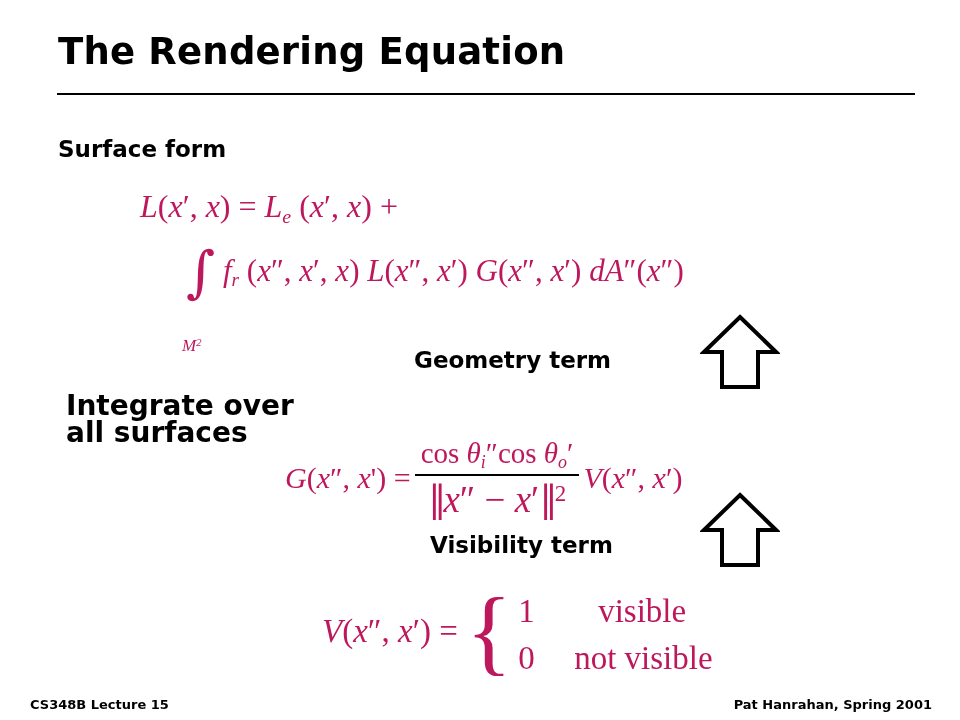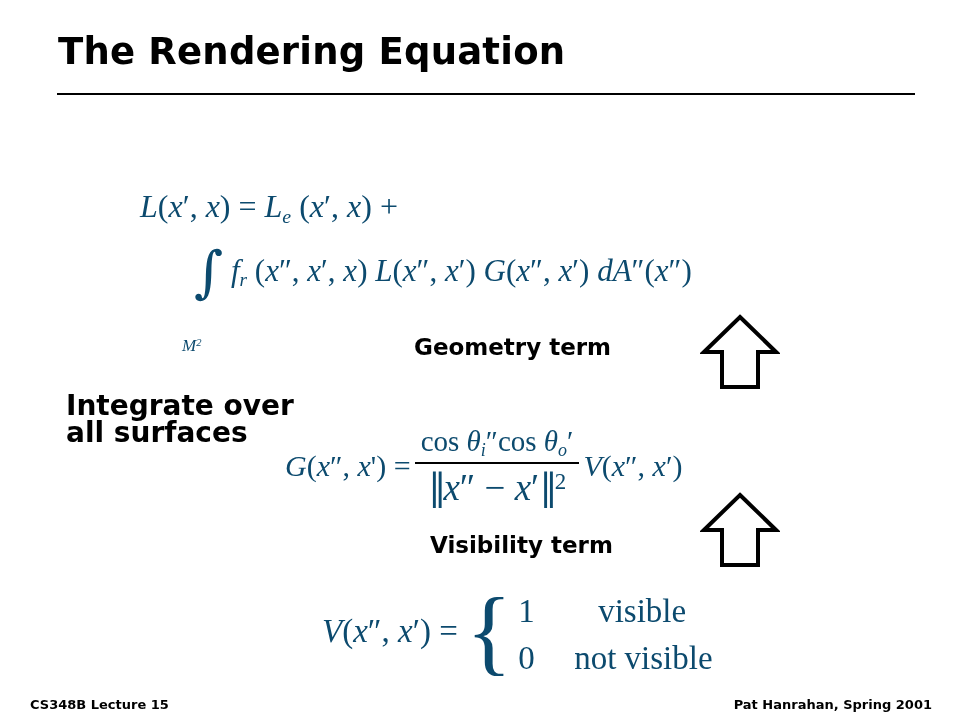--- a/index.html
+++ b/index.html
@@ -39,73 +39,72 @@
     background: #000000;
   }
   .heading {
     position: absolute;
     font-size: 23px;
     font-weight: bold;
     color: #000000;
     font-family: "DejaVu Sans", sans-serif;
   }
   #surface-form-label { left: 58px; top: 136px; }
-  #geometry-term-label { left: 414px; top: 334px; }
+  #geometry-term-label { left: 414px; top: 347px; }
   #visibility-term-label { left: 430px; top: 532px; }
   #integrate-label {
     position: absolute;
     left: 66px;
     top: 392px;
     font-size: 28px;
     font-weight: bold;
     line-height: 27px;
     color: #000000;
     font-family: "DejaVu Sans", sans-serif;
     width: 250px;
   }
   .math {
     position: absolute;
     font-family: "Liberation Serif", serif;
-    color: #0c4a6e;
+    color: #be185d;
     white-space: nowrap;
   }
   .it { font-style: italic; }
   .up { font-style: normal; }
   sub.m { font-size: 0.62em; font-style: italic; vertical-align: -0.28em; }
   sup.m { font-size: 0.62em; font-style: italic; vertical-align: 0.5em; }
 
   
   #eq-radiance {
     left: 140px;
     top: 188px;
     font-size: 32px;
   }
   
   #eq-integral {
     left: 186px;
     top: 252px;
     font-size: 31px;
-    margin-left: 8px;
   }
   #eq-integral .intsign {
     font-size: 56px;
     line-height: 0.7;
     vertical-align: -0.18em;
     font-family: "DejaVu Serif", serif;
   }
   #eq-integral-limit {
     left: 182px;
     top: 336px;
     font-size: 17px;
   }
 
   
   #eq-geometry {
     left: 285px;
-    top: 415px;
+    top: 427px;
     font-size: 30px;
   }
   .frac {
     display: inline-block;
     vertical-align: middle;
     text-align: center;
     margin: 12px 4px;
     position: relative;
     top: -2px;
   }
@@ -176,20 +175,21 @@
   #footer-right { right: 28px; }
 </style>
 </head>
 <body>
 
 <div class="slide">
 
   <div class="title">The Rendering Equation</div>
   <div class="title-rule"></div>
 
+  <div class="heading" id="surface-form-label">Surface form</div>
 
   <div class="math" id="eq-radiance">
     <span class="it">L</span><span class="up">(</span><span class="it">x</span><span class="up">′,&nbsp;</span><span class="it">x</span><span class="up">)</span>&nbsp;=&nbsp;<span class="it">L</span><sub class="m">e</sub><span class="up">&nbsp;(</span><span class="it">x</span><span class="up">′,&nbsp;</span><span class="it">x</span><span class="up">)&nbsp;+</span>
   </div>
 
   <div class="math" id="eq-integral">
     <span class="intsign">∫</span>&nbsp;<span class="it">f</span><sub class="m">r</sub>&nbsp;<span class="up">(</span><span class="it">x</span><span class="up">″,&nbsp;</span><span class="it">x</span><span class="up">′,&nbsp;</span><span class="it">x</span><span class="up">)&nbsp;</span><span class="it">L</span><span class="up">(</span><span class="it">x</span><span class="up">″,&nbsp;</span><span class="it">x</span><span class="up">′)&nbsp;</span><span class="it">G</span><span class="up">(</span><span class="it">x</span><span class="up">″,&nbsp;</span><span class="it">x</span><span class="up">′)&nbsp;</span><span class="it">dA</span><span class="up">″(</span><span class="it">x</span><span class="up">″)</span>
   </div>
   <div class="math" id="eq-integral-limit">
     <span class="it">M</span><sup class="m">2</sup>

